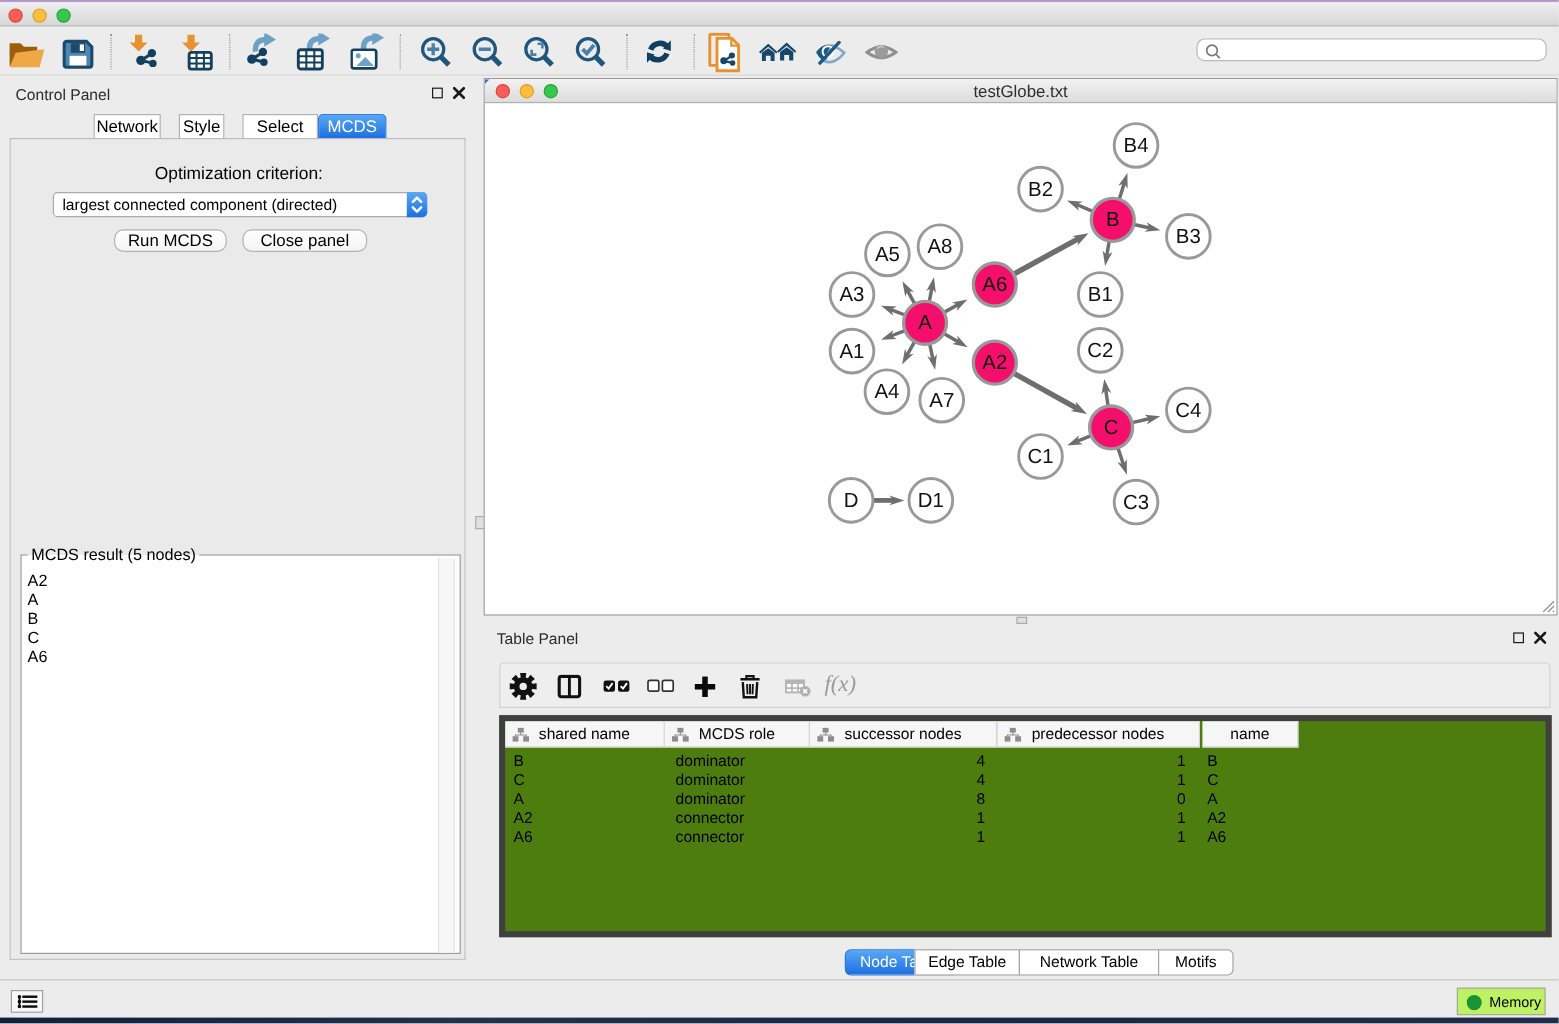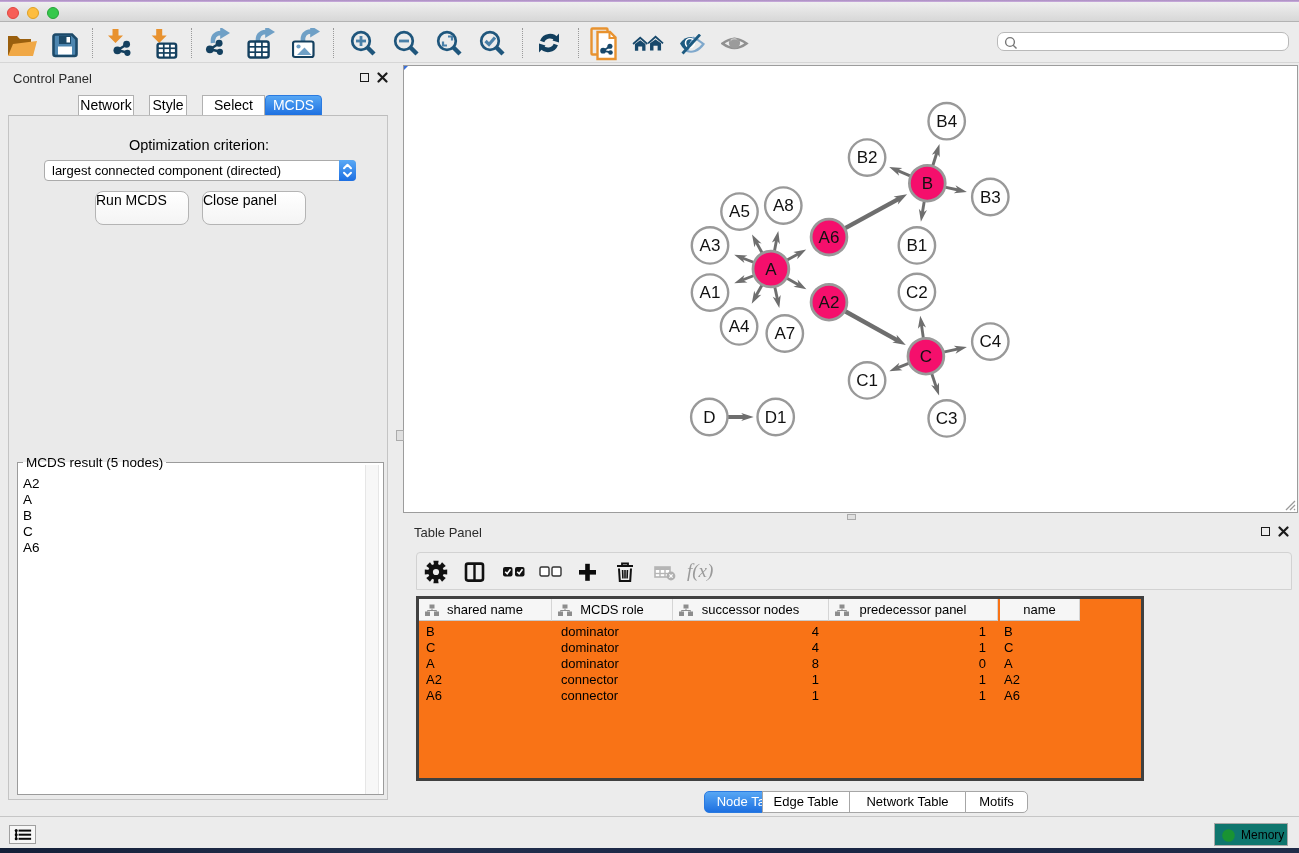--- a/index.html
+++ b/index.html
@@ -15,41 +15,41 @@
 #searchbox{position:absolute;left:997px;top:9px;width:292px;height:19px;background:#fff;border:1px solid #b9b9b9;border-radius:7px}
 
 #cp-title{left:13px;top:71px;font-size:13px;color:#2b2b2b}
 #cp-tabs{left:78px;top:95px;height:21px}
 .tab{position:absolute;top:0;height:21px;background:#fff;border:1px solid #b1b1b1;color:#000;font-size:14px;text-align:center;line-height:19px}
 .tab.sel{background:linear-gradient(#57a7f4,#1d70e1);color:#fff;border-color:#2a7ae0;border-radius:4px 4px 0 0}
 #cp-panel{left:8px;top:115px;width:380px;height:685px;background:#eaeaea;border:1px solid #c4c4c4;border-top:1px solid #bdbdbd}
 #opt-label{left:0;width:380px;top:21px;text-align:center;font-size:14.5px;color:#000}
 #dropdown{left:35px;top:44px;width:312px;height:21px;background:#fff;border:1px solid #ababab;border-radius:4px;font-size:13px;color:#000;line-height:19px;padding-left:7px}
 #spinner{right:-1px;top:-1px;width:17px;height:21px;background:linear-gradient(#5aa9f5,#1d6fe2);border-radius:0 4px 4px 0}
-.btn{position:absolute;height:34px;background:linear-gradient(#ffffff,#f4f4f4);border:1px solid #b4b4b4;border-radius:8px;font-size:14px;text-align:left;line-height:17px;color:#000}
+.btn{position:absolute;height:19px;background:linear-gradient(#ffffff,#f4f4f4);border:1px solid #b4b4b4;border-radius:8px;font-size:14px;text-align:center;line-height:17px;color:#000}
 #grp{left:8px;top:346px;width:367px;height:333px;background:#fff;border:1px solid #9b9b9b}
 #grp-label{position:absolute;left:5px;top:-8px;padding:0 3px;font-size:13.5px;color:#000;background:linear-gradient(#eaeaea 50%,#ffffff 50%)}
 #grp-list{position:absolute;left:5px;top:13px;font-size:13.5px;color:#000;line-height:16px}
 #grp-sb{position:absolute;right:4px;top:2px;width:14px;height:329px;background:#f7f7f7;border-left:1px solid #e6e6e6;border-right:1px solid #e6e6e6}
 
 #gwin{left:403px;top:65px;width:895px;height:448px;background:#fff;border:1px solid #9c9c9c}
 #gtitle{position:absolute;left:0;top:0;width:893px;height:20px;background:linear-gradient(#f2f2f2,#dcdcdc);border-bottom:1px solid #b0b0b0}
 #gtitle .t{position:absolute;left:0;right:0;top:2px;text-align:center;font-size:14px;color:#2e2e2e}
 
 #tp-title{left:414px;top:525px;font-size:13px;color:#2b2b2b}
 #tp-toolbar{left:416px;top:552px;width:876px;height:38px;background:#eeeeee;border:1px solid #d2d2d2;border-radius:4px 4px 0 0}
-#ttable{left:416px;top:596px;width:728px;height:185px;background:#f97316;border:3px solid #404040}
+#ttable{left:416px;top:596px;width:877px;height:185px;background:#4d7c0f;border:5px solid #404040}
 .hdr{position:absolute;top:0;height:22px;background:#f6f6f6;border-right:1px solid #d5d5d5;border-bottom:1px solid #c9c9c9;font-size:13px;color:#000;text-align:center;line-height:21px}
 .cell{position:absolute;font-size:13px;color:#000;height:16px;line-height:16px}
 .btab{position:absolute;top:791px;height:22px;background:#fff;border:1px solid #a6a6a6;font-size:13px;color:#000;text-align:center;line-height:20px}
 .btab.sel{background:linear-gradient(#57a7f4,#1d70e1);color:#fff;border-color:#2a7ae0}
 
 #statusbar{left:0;top:816px;width:1299px;height:32px;background:#ececec;border-top:1px solid #c6c6c6}
 #bstrip{left:0;top:848px;width:1299px;height:5px;background:linear-gradient(90deg,#131f38,#23304e 30%,#182544 60%,#202c49)}
-#membtn{position:absolute;left:1214px;top:6px;width:74px;height:23px;background:#0f766e;border:1px solid #a8a8a8;font-size:12px;line-height:21px;color:#000}
+#membtn{position:absolute;left:1214px;top:6px;width:74px;height:23px;background:#bef264;border:1px solid #a8a8a8;font-size:12px;line-height:21px;color:#000}
 #listbtn{position:absolute;left:9px;top:8px;width:27px;height:19px;background:#f7f7f7;border:1px solid #a0a0a0}
 </style>
 </head>
 <body>
 <div class="abs" id="topstrip"></div>
 <div class="abs" id="titlebar">
   <div class="tl" style="left:7px;top:5px;background:#f75e57;border:1px solid #e1463f"></div>
   <div class="tl" style="left:27px;top:5px;background:#fdbd40;border:1px solid #e0a023"></div>
   <div class="tl" style="left:47px;top:5px;background:#35c84c;border:1px solid #27a338"></div>
 </div>
@@ -201,20 +201,26 @@
   <div class="abs" id="opt-label">Optimization criterion:</div>
   <div class="btn" style="left:86px;top:75px;width:94px">Run MCDS</div>
   <div class="btn" style="left:193px;top:75px;width:104px">Close panel</div>
   <div class="abs" id="grp">
     <div id="grp-label">MCDS result (5 nodes)</div>
     <div id="grp-list">A2<br>A<br>B<br>C<br>A6</div>
     <div id="grp-sb"></div>
   </div>
 </div>
 <div class="abs" id="gwin">
+  <div id="gtitle">
+    <div class="tl" style="left:9px;top:4px;background:#f75e57;border:1px solid #e1463f"></div>
+    <div class="tl" style="left:29px;top:4px;background:#fdbd40;border:1px solid #e0a023"></div>
+    <div class="tl" style="left:49px;top:4px;background:#35c84c;border:1px solid #27a338"></div>
+    <div class="t">testGlobe.txt</div>
+  </div>
   <svg width="894" height="426" style="position:absolute;left:0;top:20px">
       <line x1="350.1" y1="189.5" x2="338.4" y2="194.0" stroke="#6e6e6e" stroke-width="2.9"></line>
       <polygon points="330.2,197.2 340.4,188.9 338.6,194.0 343.4,196.5" fill="#6e6e6e"></polygon>
       <line x1="350.1" y1="176.5" x2="338.4" y2="172.0" stroke="#6e6e6e" stroke-width="2.9"></line>
       <polygon points="330.2,168.8 343.4,169.5 338.6,172.0 340.4,177.1" fill="#6e6e6e"></polygon>
       <line x1="358.2" y1="198.7" x2="351.9" y2="210.0" stroke="#6e6e6e" stroke-width="2.9"></line>
       <polygon points="347.7,217.7 350.2,204.7 352.1,209.8 357.3,208.7" fill="#6e6e6e"></polygon>
       <line x1="358.3" y1="167.2" x2="352.2" y2="156.1" stroke="#6e6e6e" stroke-width="2.9"></line>
       <polygon points="348.0,148.4 357.6,157.4 352.3,156.3 350.4,161.3" fill="#6e6e6e"></polygon>
       <line x1="370.7" y1="200.6" x2="373.5" y2="213.5" stroke="#6e6e6e" stroke-width="2.9"></line>
@@ -379,21 +385,21 @@
         </g>
         <path d="M7 4.5 L7 6.5 M2.5 7.5 L2.5 6.5 L11.5 6.5 L11.5 7.5" stroke="#8d8d8d" stroke-width="1" fill="none"></path>
       </svg><span>successor nodes</span></div>
   <div class="hdr" style="left:410px;width:169px"><svg style="position:absolute;left:6px;top:5px" width="14" height="13">
         <g fill="#8d8d8d">
           <rect x="4.5" y="0.5" width="5" height="4"></rect>
           <rect x="0" y="7.5" width="5" height="4.5"></rect>
           <rect x="9" y="7.5" width="5" height="4.5"></rect>
         </g>
         <path d="M7 4.5 L7 6.5 M2.5 7.5 L2.5 6.5 L11.5 6.5 L11.5 7.5" stroke="#8d8d8d" stroke-width="1" fill="none"></path>
-      </svg><span>predecessor panel</span></div>
+      </svg><span>predecessor nodes</span></div>
   <div class="hdr" style="left:581px;width:80px"><span>name</span></div>
   <div class="cell" style="left:7px;top:25px">B</div>
     <div class="cell" style="left:142px;top:25px">dominator</div>
     <div class="cell" style="left:254px;top:25px;width:146px;text-align:right">4</div>
     <div class="cell" style="left:410px;top:25px;width:157px;text-align:right">1</div>
     <div class="cell" style="left:585px;top:25px">B</div>
     <div class="cell" style="left:7px;top:41px">C</div>
     <div class="cell" style="left:142px;top:41px">dominator</div>
     <div class="cell" style="left:254px;top:41px;width:146px;text-align:right">4</div>
     <div class="cell" style="left:410px;top:41px;width:157px;text-align:right">1</div>

